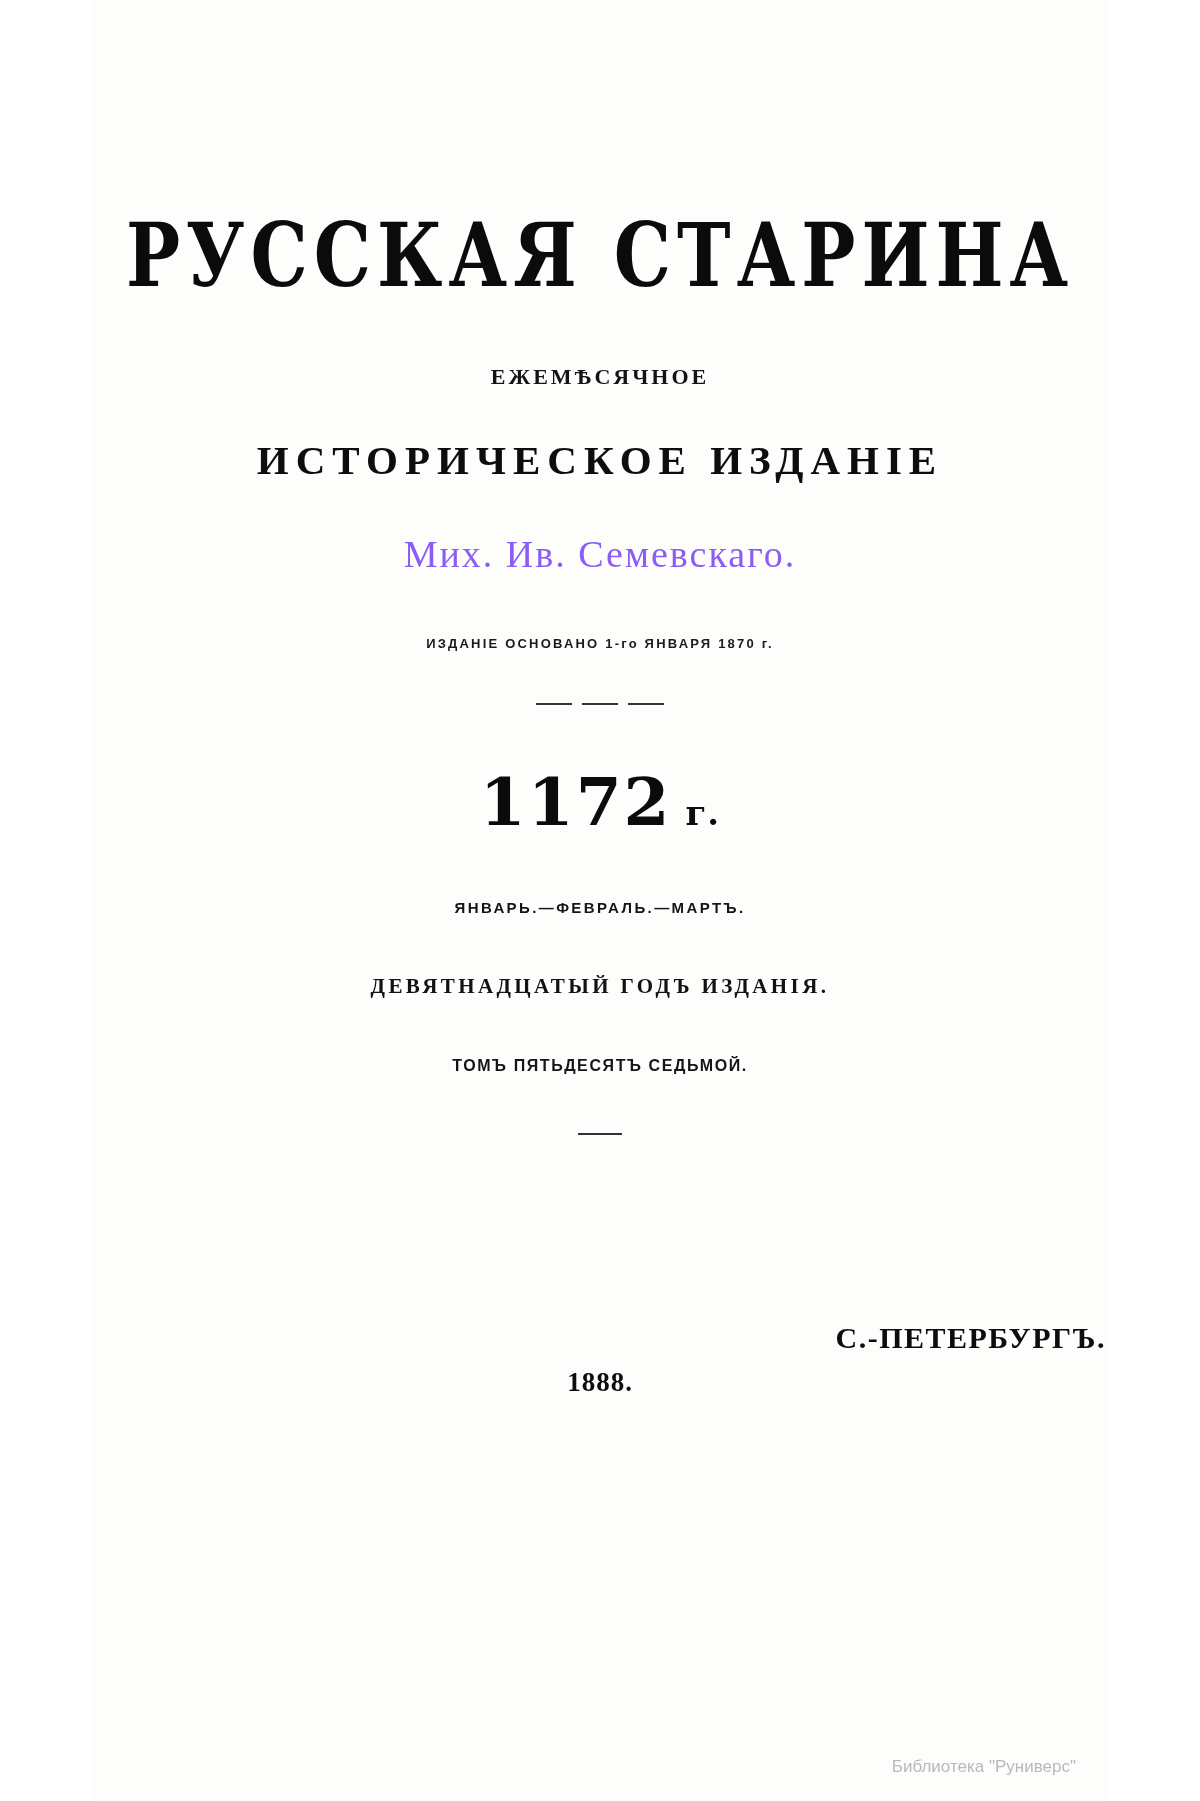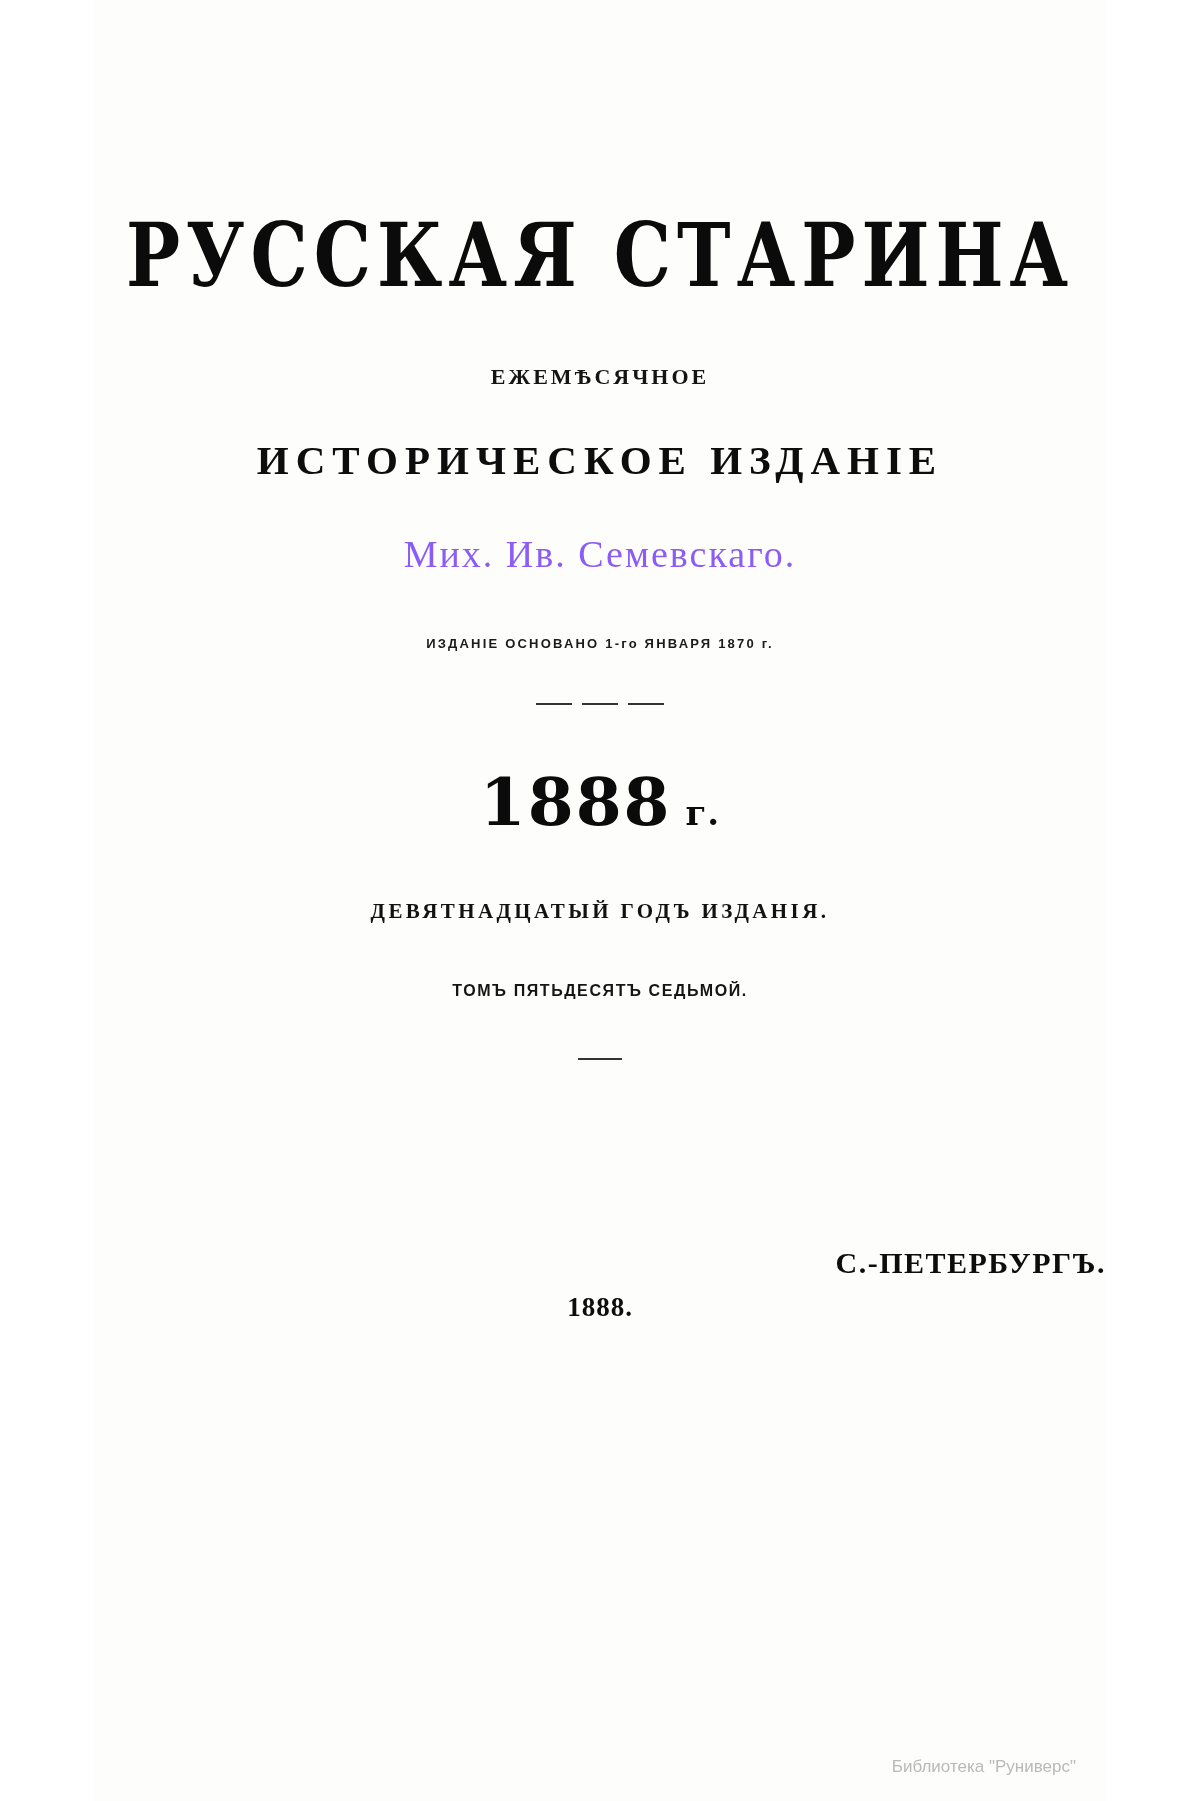--- a/index.html
+++ b/index.html
@@ -188,23 +188,24 @@
 
     <div class="founded-line">ИЗДАНІЕ ОСНОВАНО 1-го ЯНВАРЯ 1870 г.</div>
 
     <div class="rule-dash-wrap">
       <div class="rule-dash"></div>
       <div class="rule-dash"></div>
       <div class="rule-dash"></div>
     </div>
 
     <div class="year-big">
-      <span>1888</span><span class="g">г.</span>
+      <span>1172</span><span class="g">г.</span>
     </div>
 
+    <div class="months-line">ЯНВАРЬ.—ФЕВРАЛЬ.—МАРТЪ.</div>
 
     <div class="year-of-edition">ДЕВЯТНАДЦАТЫЙ ГОДЪ ИЗДАНІЯ.</div>
 
     <div class="volume-line">ТОМЪ ПЯТЬДЕСЯТЪ СЕДЬМОЙ.</div>
 
     <div class="rule-short-wrap">
       <div class="rule-short"></div>
     </div>
 
     <div class="imprint">С.-ПЕТЕРБУРГЪ.</div>

